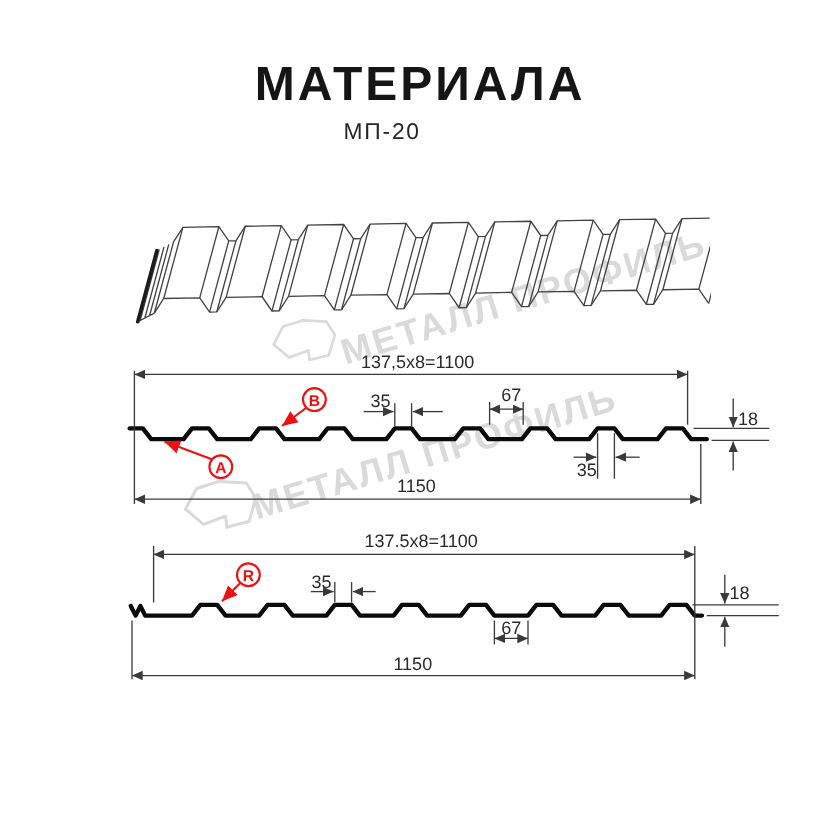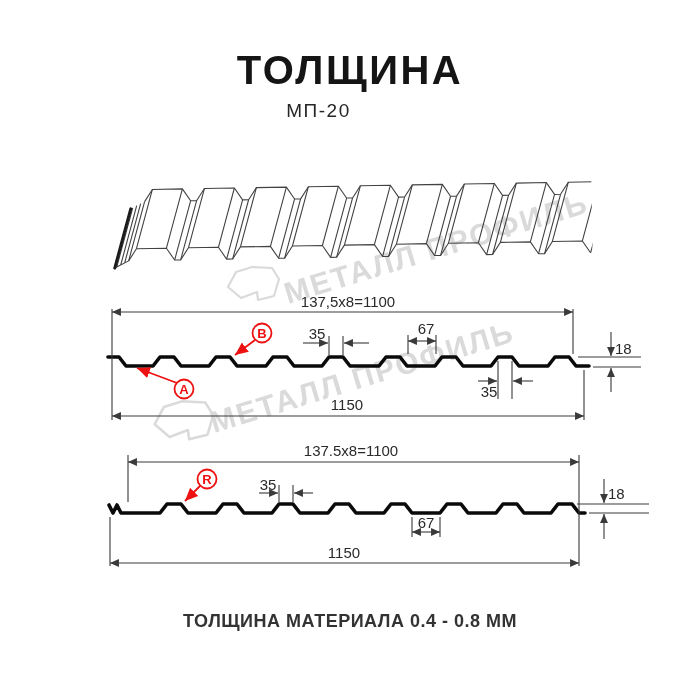--- a/index.html
+++ b/index.html
@@ -20,21 +20,21 @@
   .wire{stroke:#424242;stroke-width:1.1;fill:none;}
   .prof{stroke:#0a0a0a;stroke-width:3.6;fill:none;stroke-linejoin:round;stroke-linecap:round;}
   .red{stroke:#ee1111;stroke-width:1.8;fill:none;}
   .wm{stroke:#dadada;stroke-width:2.2;fill:none;stroke-linejoin:round;}
 </style>
 </head>
 <body>
 
 <div id="page">
 
-  <div class="title">ТОЛЩИНА</div>
+  <div class="title">МАТЕРИАЛА</div>
   <div class="subtitle">МП-20</div>
 
   <svg width="700" height="700" viewBox="0 0 700 700">
     <defs>
       <marker id="mB" viewBox="0 0 10 10" refX="9" refY="5" markerWidth="9" markerHeight="9" orient="auto-start-reverse">
         <path d="M0,1 L9,5 L0,9 Z" fill="#3a3a3a"></path>
       </marker>
       <marker id="mR" viewBox="0 0 10 10" refX="9" refY="5" markerWidth="8" markerHeight="8" orient="auto-start-reverse">
         <path d="M0,1 L9,5 L0,9 Z" fill="#ee1111"></path>
       </marker>
@@ -120,14 +120,13 @@
       <path class="thin" d="M412,517 L412,537 M440,517 L440,537"></path>
       <line class="thin" x1="412" y1="532" x2="440" y2="532" marker-start="url(#mB)" marker-end="url(#mB)"></line>
       <text class="dimtxt" x="426" y="528" text-anchor="middle">67</text>
 
       <line class="red" x1="200" y1="486" x2="185" y2="501" marker-end="url(#mR)"></line>
       <circle class="red" cx="207" cy="479" r="9.5"></circle>
       <text class="redtxt" x="207" y="484" text-anchor="middle">R</text>
     </g>
   </svg>
 
-  <div class="footer">ТОЛЩИНА МАТЕРИАЛА 0.4 - 0.8 ММ</div>
 </div>
 
 </body></html>

